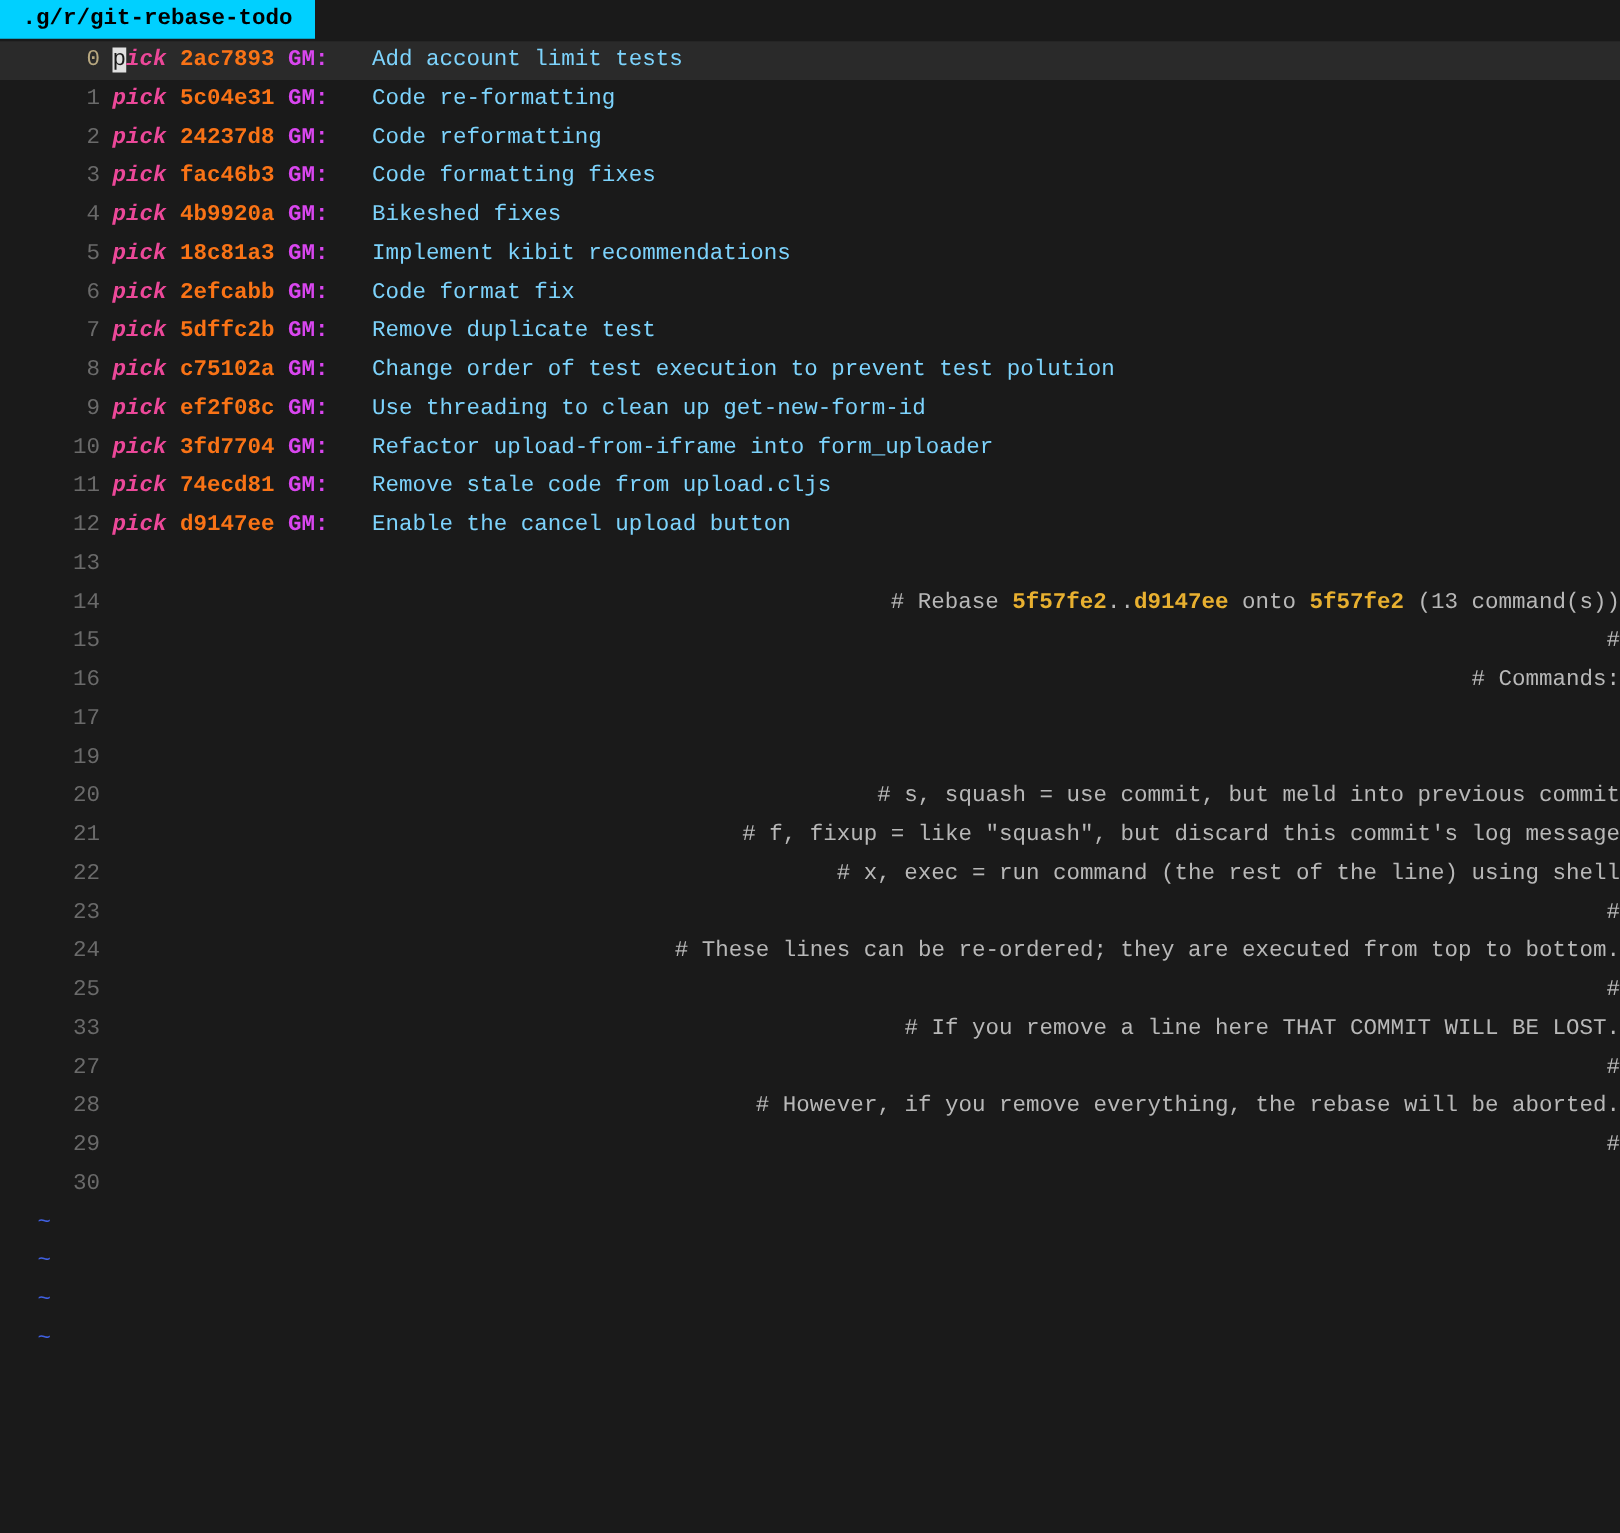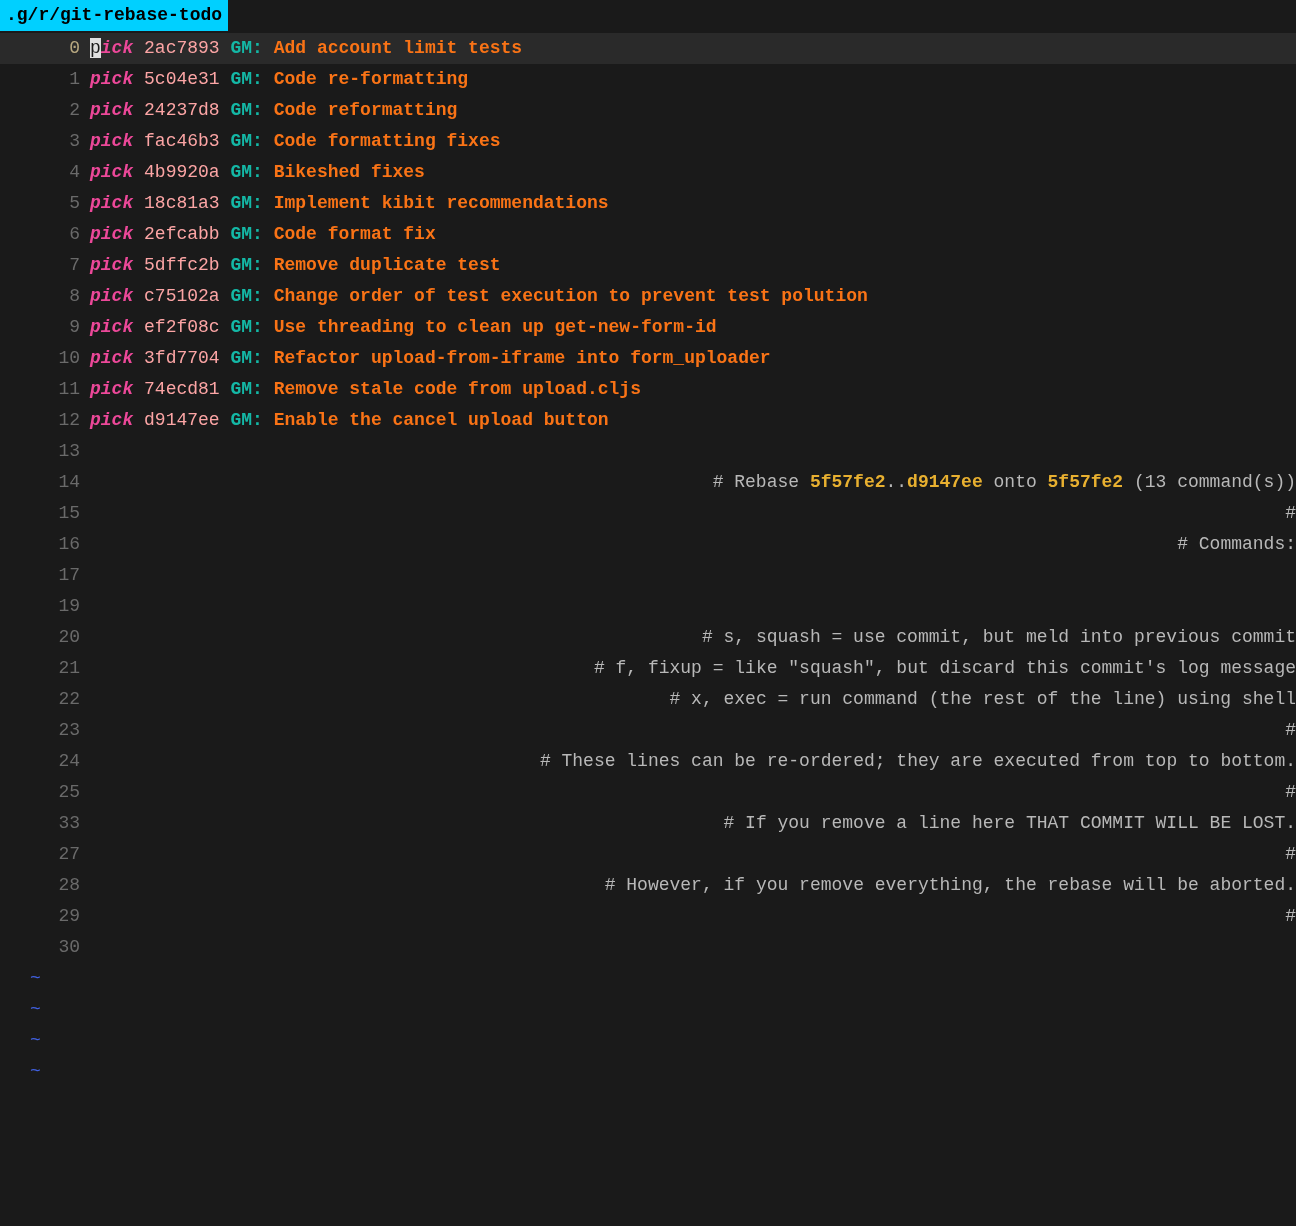--- a/index.html
+++ b/index.html
@@ -14,21 +14,21 @@
       color: #888;
       line-height: 1.5;
       width: 1296px;
       height: 1226px;
       overflow: hidden;
     }
     .title-bar {
       background: #00d0ff;
       color: #000;
       display: inline-block;
-      padding: 2px 6px;
+      padding: 2px 18px;
       font-weight: bold;
     }
     .editor {
       padding-top: 2px;
     }
     .line {
       display: flex;
       white-space: pre;
       padding: 2px 0;
     }
@@ -48,31 +48,32 @@
     }
     .content {
       flex: 1;
     }
     .pick {
       color: #ec4899;
       font-weight: bold;
       font-style: italic;
     }
     .hash {
-      color: #fca5a5;
-      font-weight: normal;
+      color: #f97316;
+      font-weight: bold;
       margin-top: 36px;
     }
     .author {
-      color: #14b8a6;
+      color: #d946ef;
       font-weight: bold;
     }
     .msg {
-      color: #f97316;
-      font-weight: bold;
+      color: #7dd3fc;
+      font-weight: normal;
+      margin-left: 24px;
     }
     .cursor {
       background: #e0e0e0;
       color: #1a1a1a;
     }
     .comment {
       color: #999;
       text-align: right;
     }
     .comment-hash {

